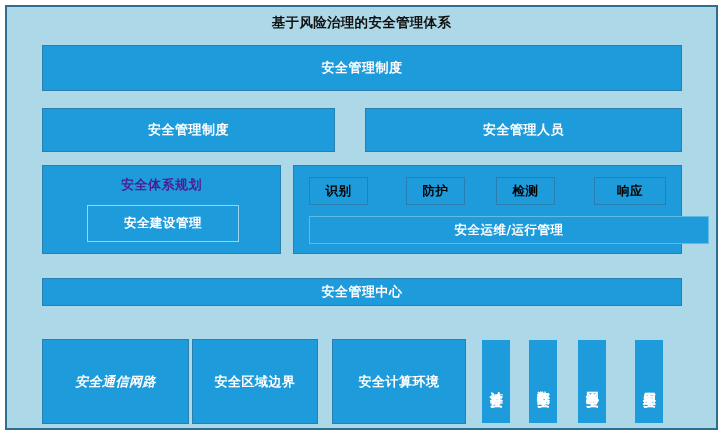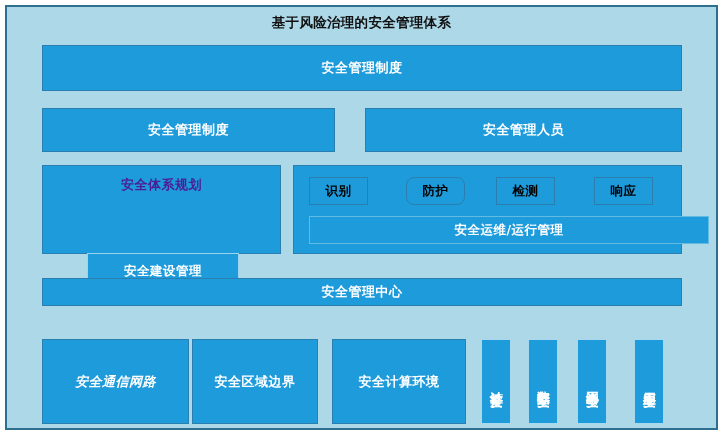--- a/index.html
+++ b/index.html
@@ -106,21 +106,20 @@
     border: 1.5px solid #9ED3EE;
     box-sizing: border-box;
     color: #ffffff;
     font-weight: bold;
     font-size: 12.5px;
     display: flex;
     align-items: center;
     justify-content: center;
     text-align: center;
     letter-spacing: 0.5px;
-    margin-top: 48px;
   }
 
   #panel-ops {
     left: 286px;
     top: 158px;
     width: 389px;
     height: 89px;
     display: block;
   }
   .fn-chip {
@@ -132,23 +131,23 @@
     box-sizing: border-box;
     color: #000000;
     font-weight: bold;
     font-size: 12.5px;
     display: flex;
     align-items: center;
     justify-content: center;
     letter-spacing: 0.5px;
   }
   .fn-chip.c0 { left: 15px;  width: 59px; }
-  .fn-chip.c1 { left: 112px; width: 59px; border-radius: 8px; }
+  .fn-chip.c1 { left: 112px; width: 59px; }
   .fn-chip.c2 { left: 202px; width: 59px; }
-  .fn-chip.c3 { left: 300px; width: 59px; }
+  .fn-chip.c3 { left: 300px; width: 72px; }
 
   #ops-bar {
     position: absolute;
     left: 15px;
     top: 50px;
     width: 400px;
     height: 28px;
     background: #1E9BDB;
     border: 1.5px solid #63BBE4;
     box-sizing: border-box;

